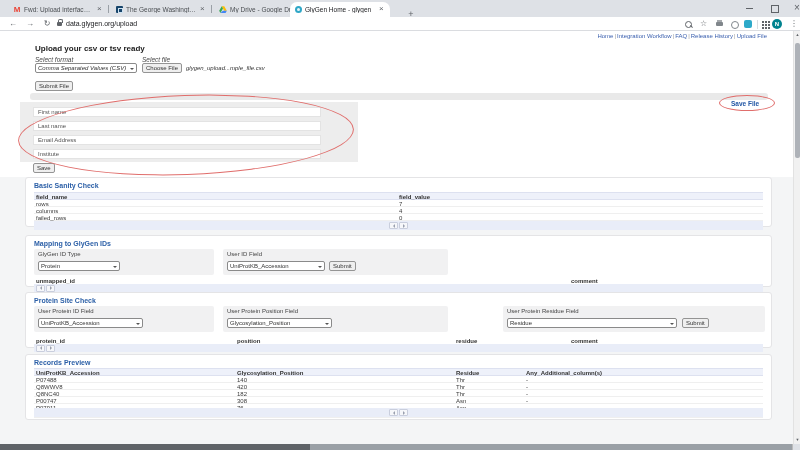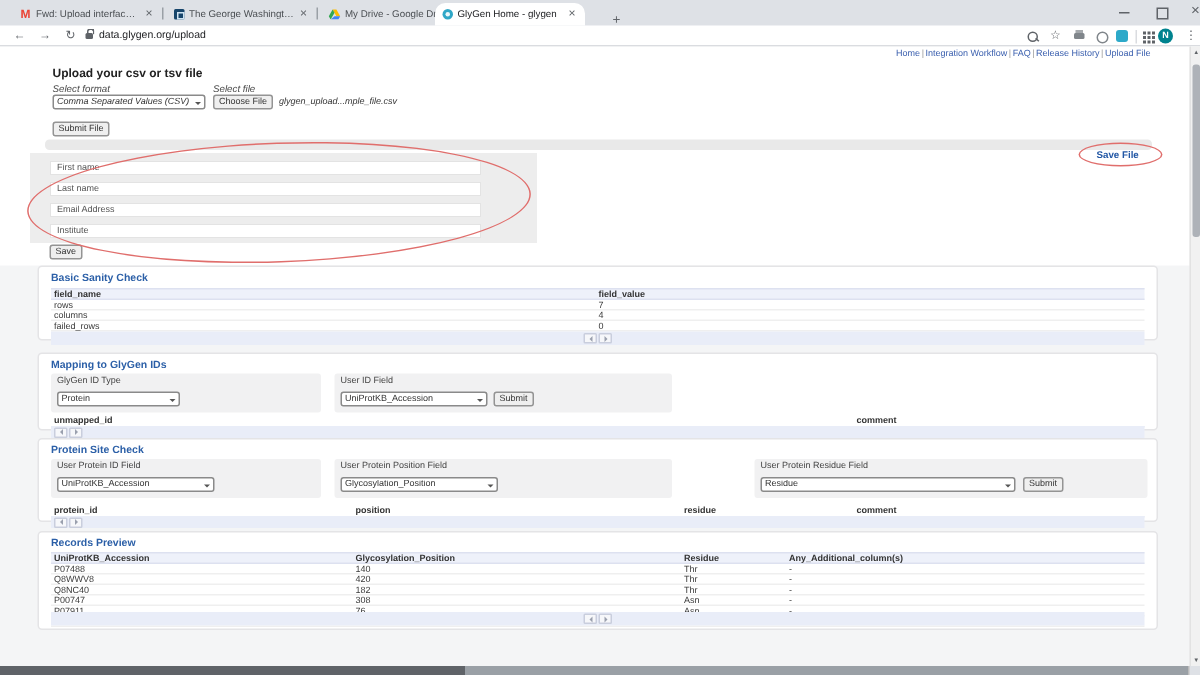--- a/index.html
+++ b/index.html
@@ -165,21 +165,21 @@
     <span class="bar-ic ic-dots" style="left:787px"></span>
   </div>
 
   <div class="page">
     <div class="page-top-white"></div>
 
     <div class="pagenav">
       <a>Home</a><span>|</span><a>Integration Workflow</a><span>|</span><a>FAQ</a><span>|</span><a>Release History</a><span>|</span><a>Upload File</a>
     </div>
 
-    <div class="h-upload">Upload your csv or tsv file</div>
+    <div class="h-upload">Upload your csv or tsv ready</div>
     <span class="lbl" style="left:35px;top:25px">Select format</span>
     <div class="select" style="left:35px;top:32px;width:102px">
       <span class="sval">Comma Separated Values (CSV)</span>
       <span class="chev"></span>
     </div>
     <span class="lbl" style="left:142px;top:25px">Select file</span>
     <button class="btn" style="left:142px;top:32px">Choose File</button>
     <span class="filename" style="left:186px;top:34px">glygen_upload...mple_file.csv</span>
     <button class="btn" style="left:35px;top:50px">Submit File</button>
 

